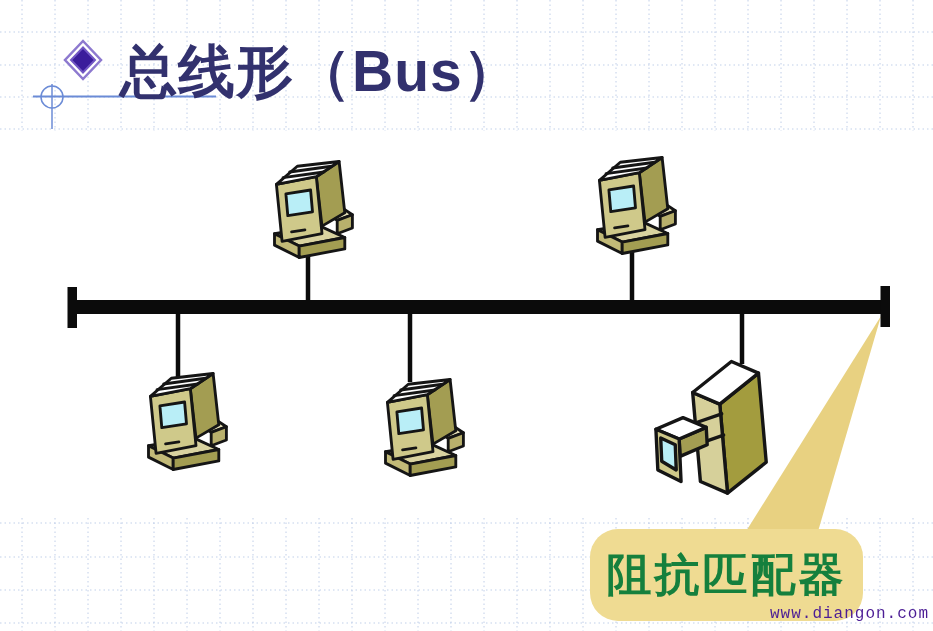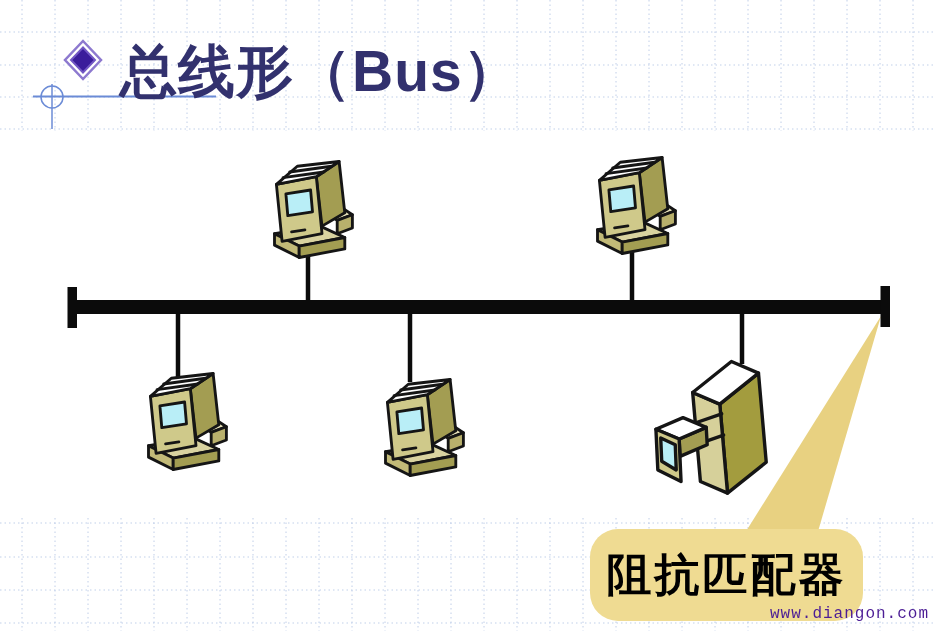--- a/index.html
+++ b/index.html
@@ -14,21 +14,21 @@
     position:absolute;left:108px;top:22px;margin:12px;
     font-size:57px;font-weight:bold;color:#32316e;letter-spacing:1px;white-space:nowrap;
   }
   
   .callout-box{
     position:absolute;left:590px;top:529px;width:273px;height:92px;
     background:#efdb92;border-radius:28px;
     display:flex;align-items:center;justify-content:center;
   }
   .callout-box span{
-    font-size:45px;font-weight:bold;color:#000000;letter-spacing:3px;white-space:nowrap;
+    font-size:45px;font-weight:bold;color:#15803d;letter-spacing:3px;white-space:nowrap;
   }
   
   .watermark{
     position:absolute;right:4px;top:605px;width:300px;text-align:right;
     font-family:"Liberation Mono","DejaVu Sans Mono",monospace;
     font-size:16px;color:#4c1d95;letter-spacing:1px;z-index:6;
   }
   .z0{z-index:0}.z1{z-index:1}.z2{z-index:2}.z4{z-index:4}
 </style>
 </head>

